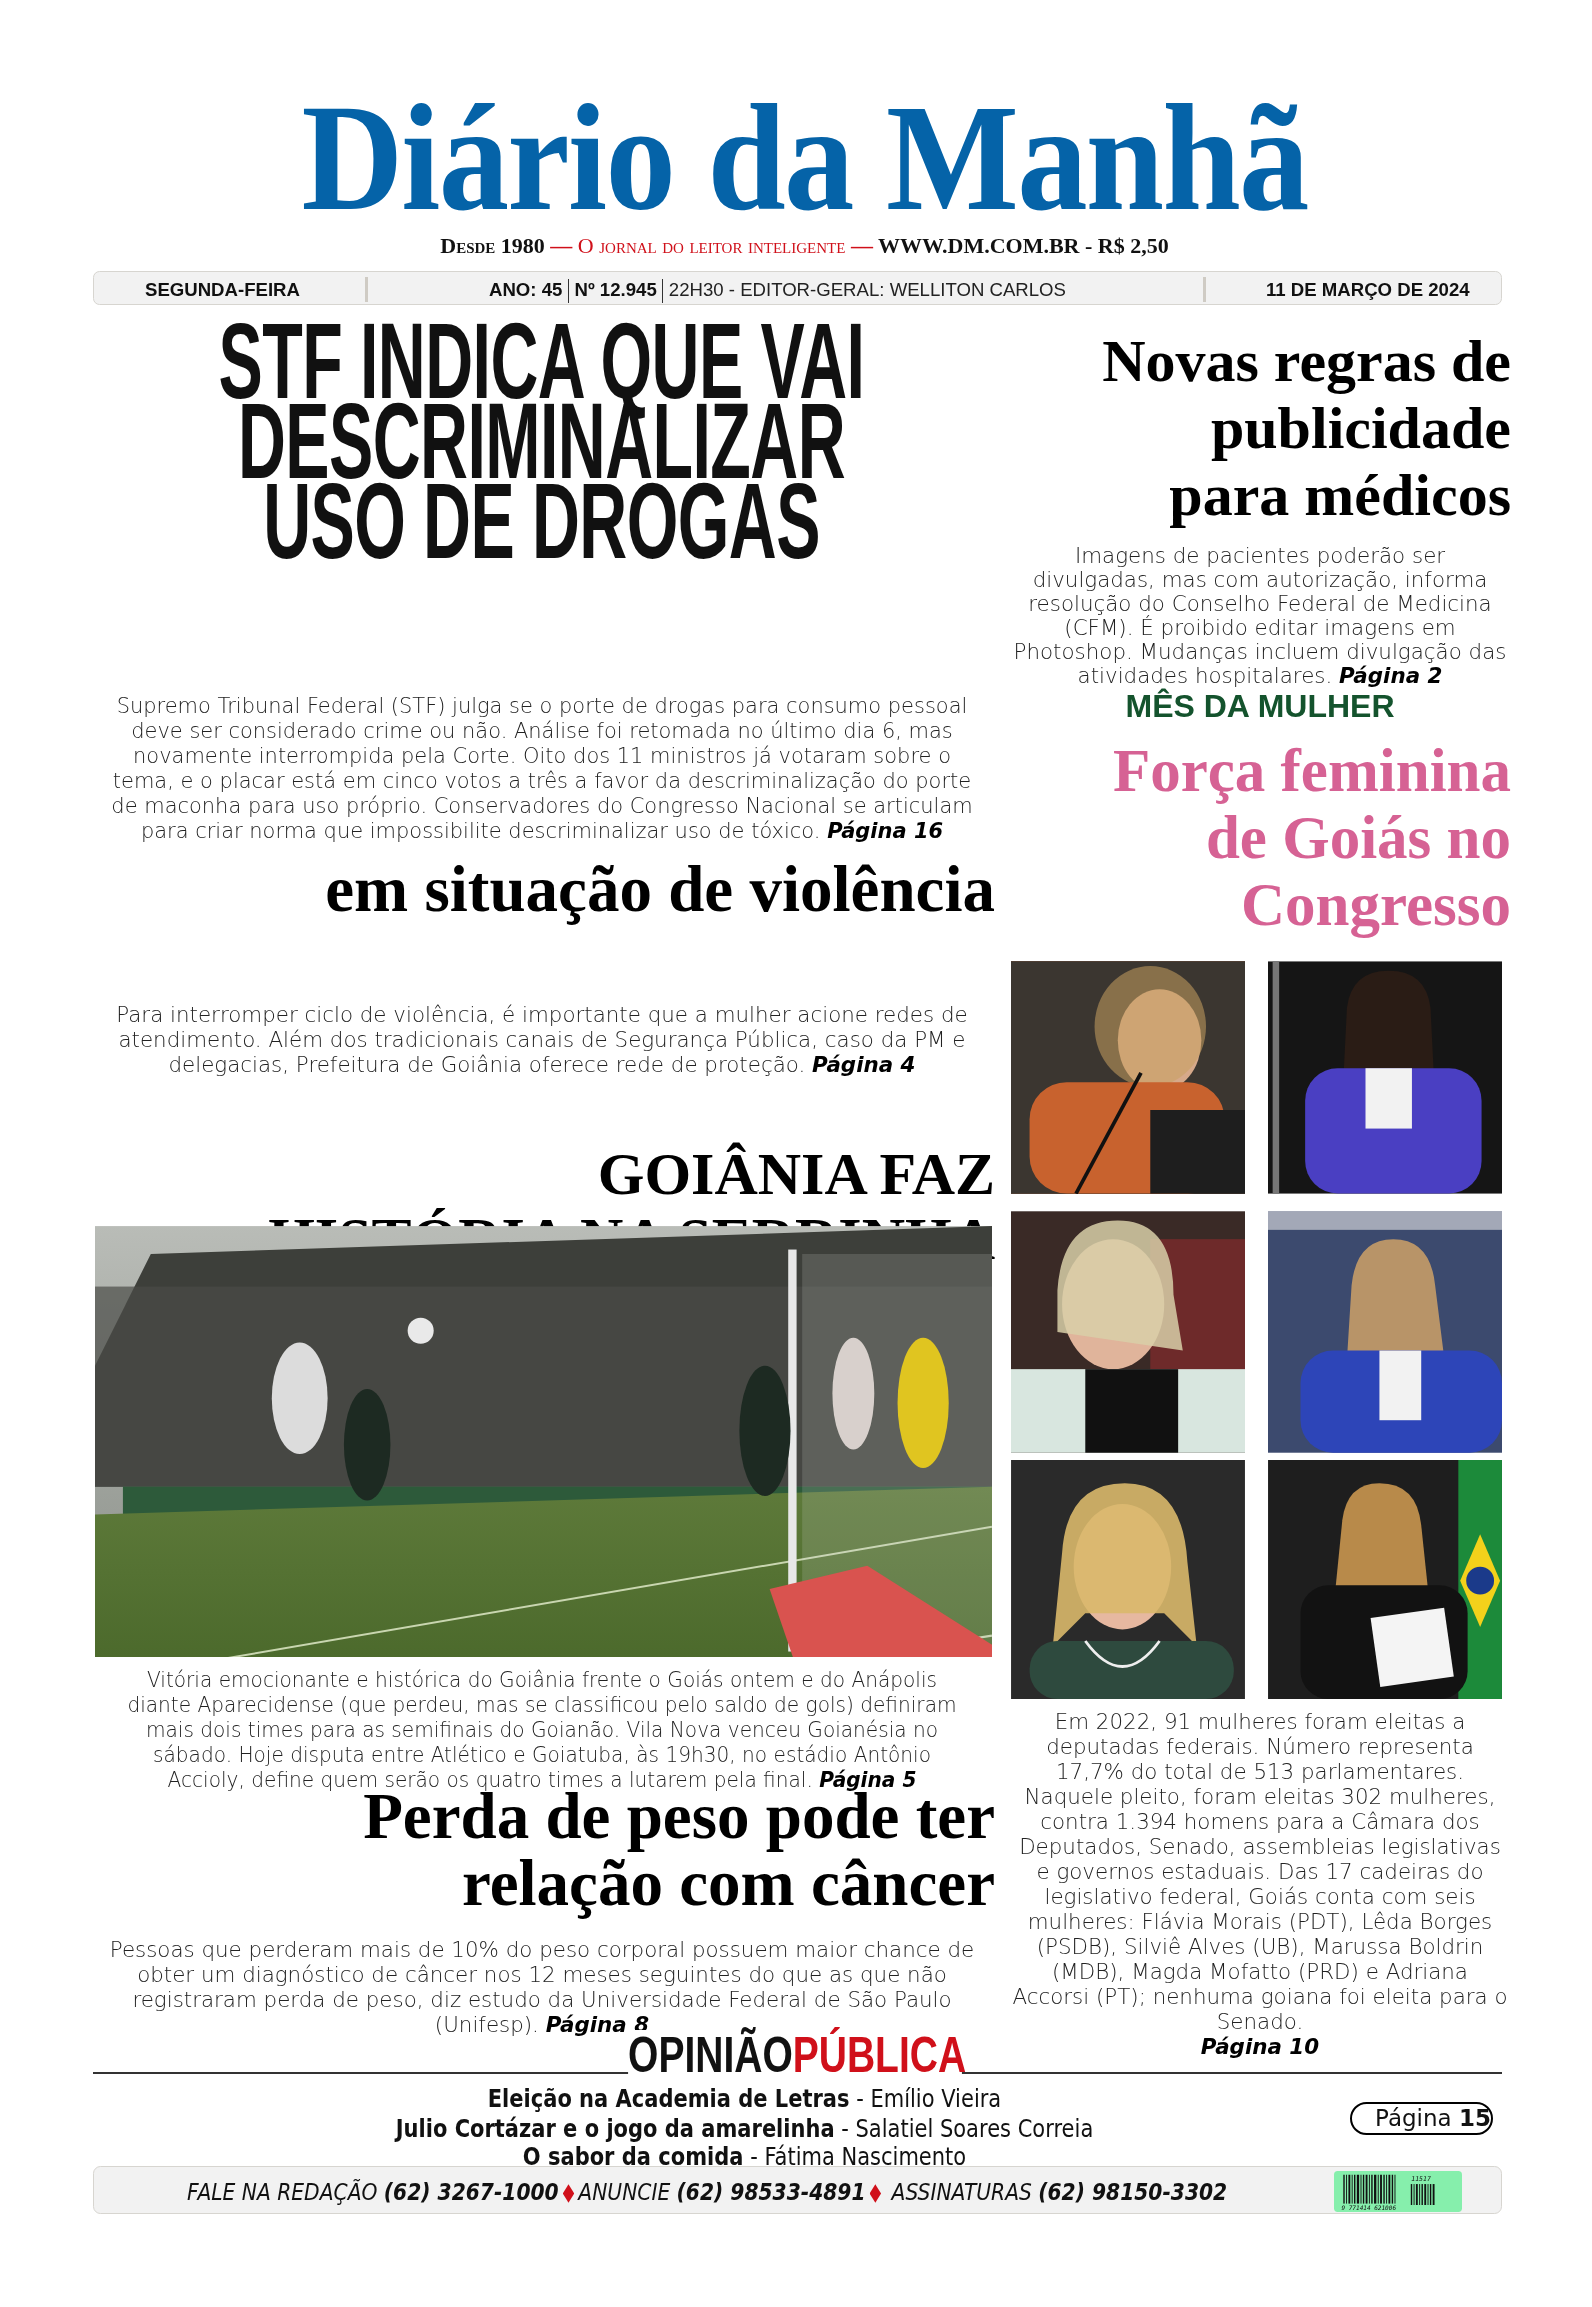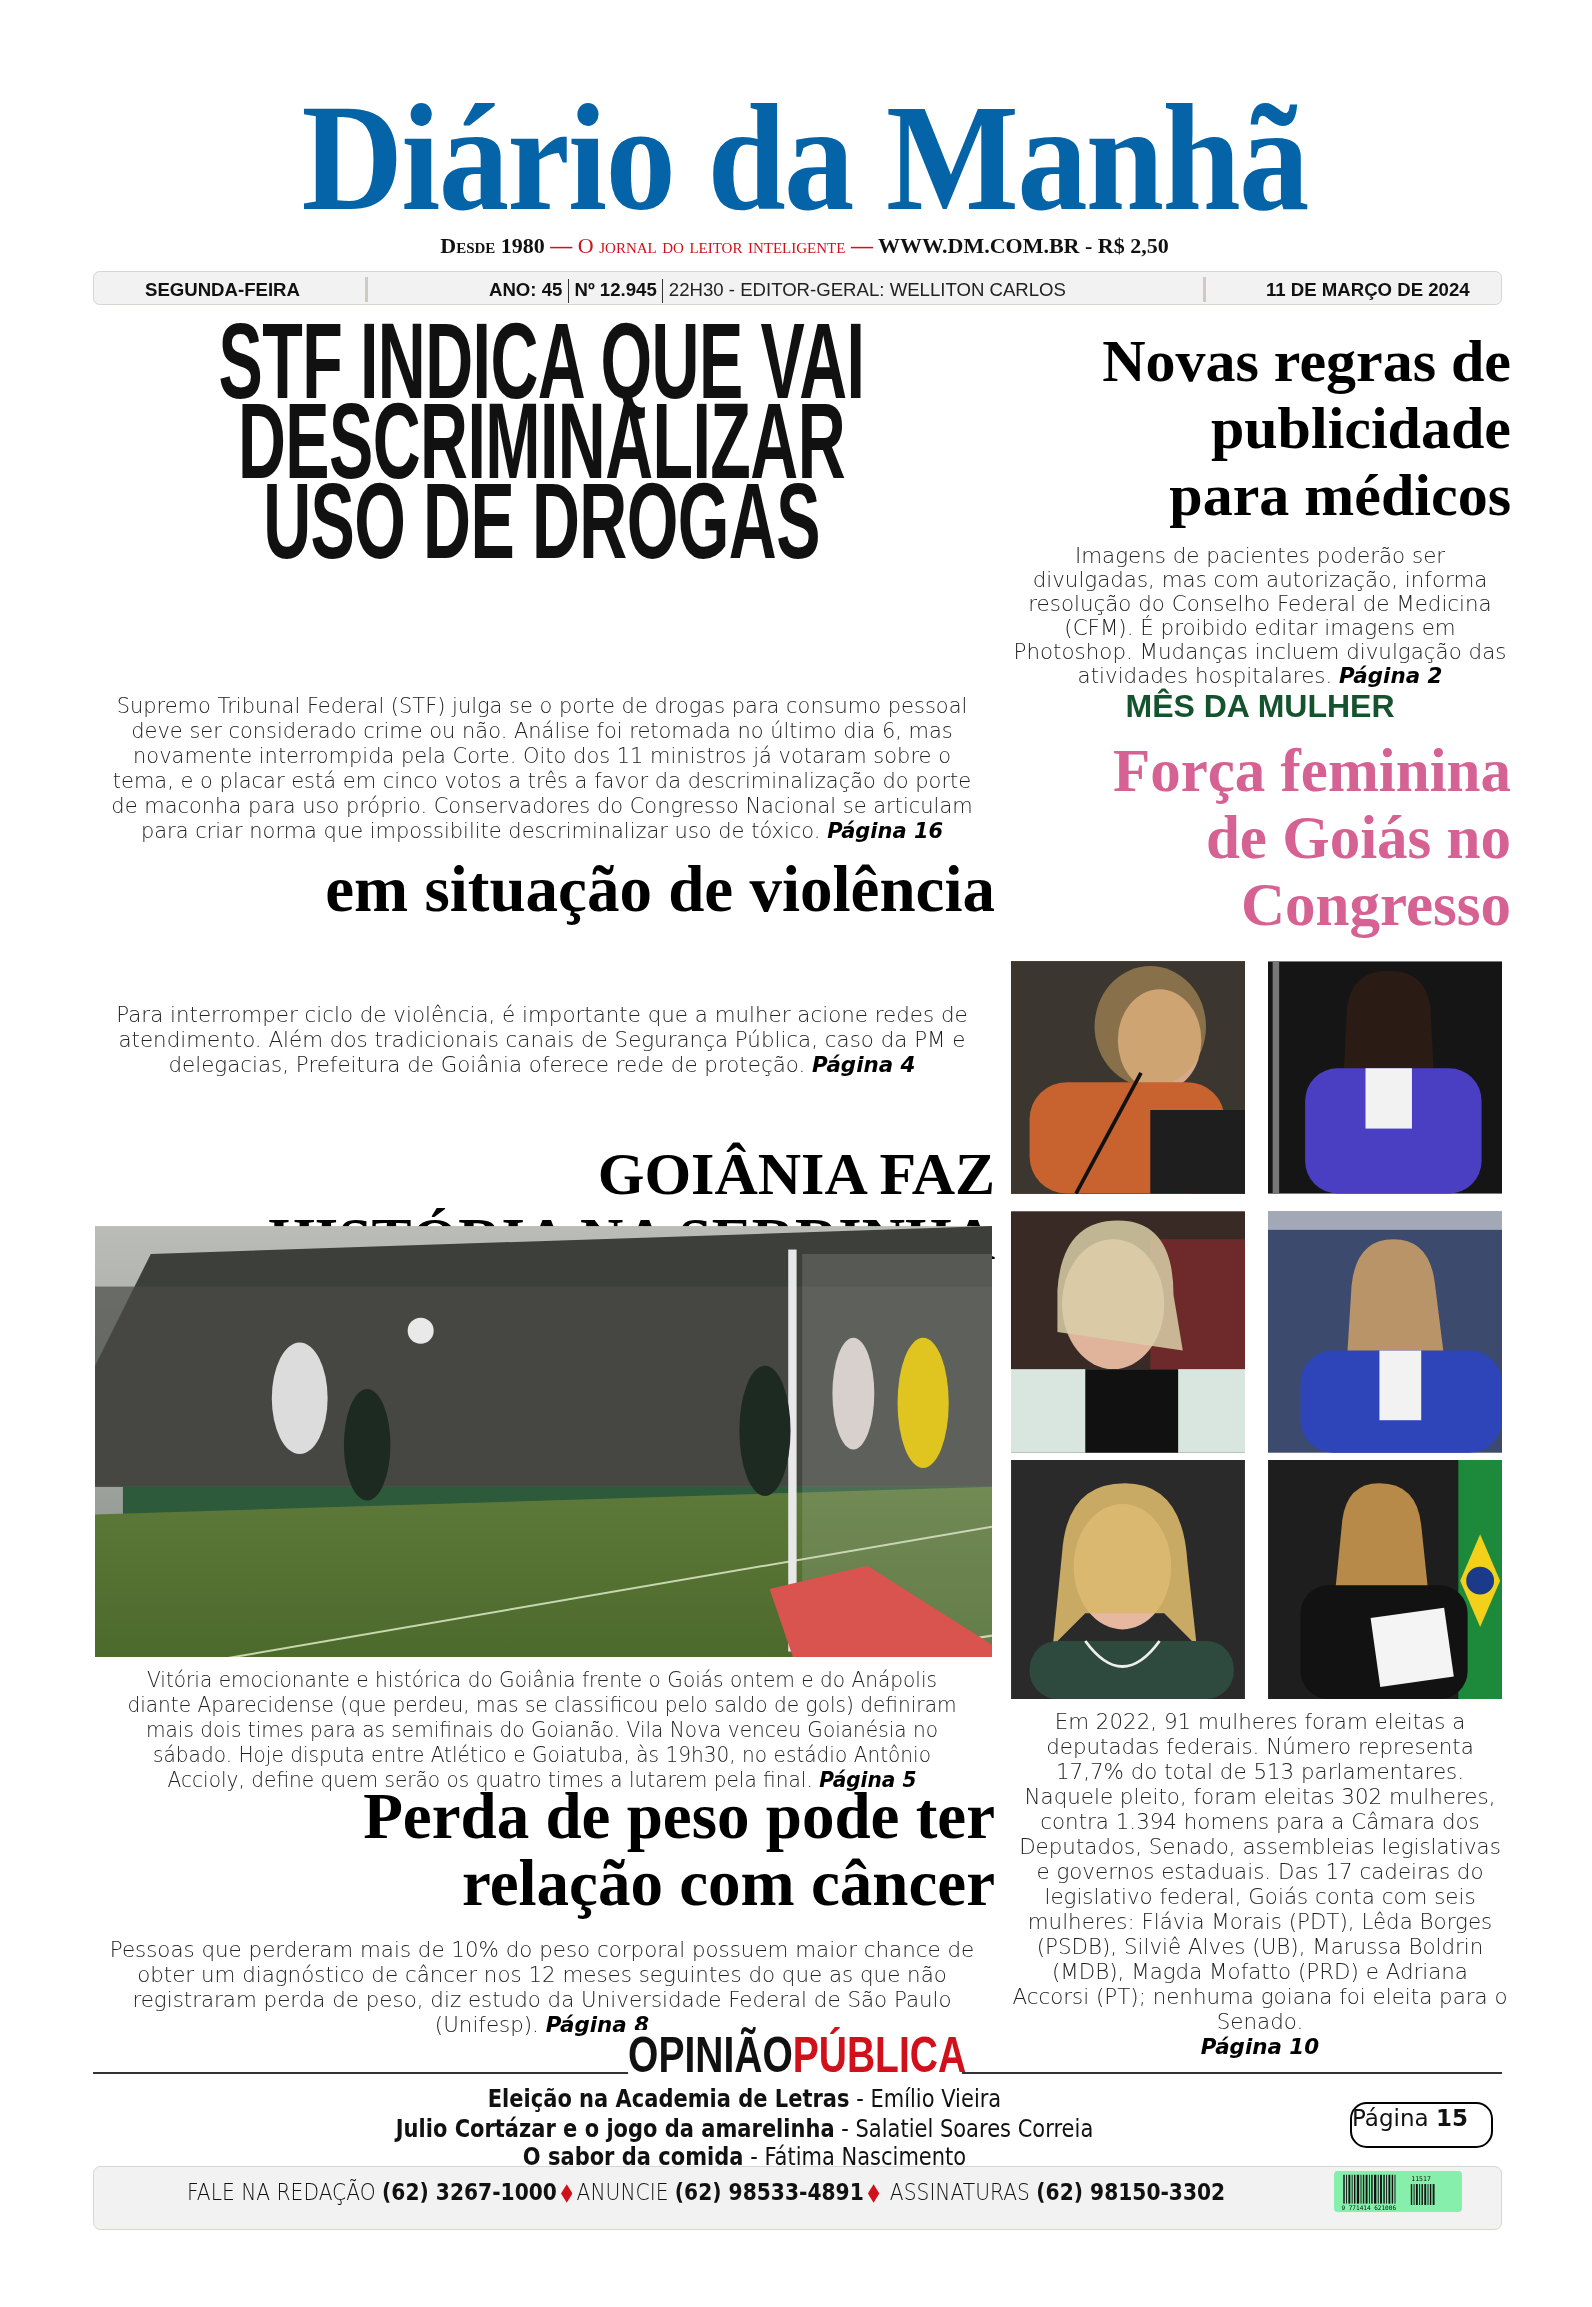--- a/index.html
+++ b/index.html
@@ -73,30 +73,30 @@
     .opiniao-rule { position: absolute; left: 93px; top: 2072px; width: 1409px; height: 2.3px; background: #333; }
     .op-line {
       position: absolute; left: 326px; width: 837px; height: 30px;
       font-family: "DejaVu Sans", sans-serif; font-size: 25px; line-height: 30px;
       text-align: center; white-space: nowrap; transform: scaleX(0.84); transform-origin: center;
     }
     .op-line .t { font-weight: 700; }
     .op-line .a { font-weight: 400; }
 
     .page-pill {
-      position: absolute; left: 1350px; top: 2102px; width: 143px; height: 46px;
+      position: absolute; left: 1350px; top: 2102px; width: 143px; height: 33px;
       border: 2.3px solid #000; border-radius: 16.7px; background: #fff;
       font-family: "DejaVu Sans", sans-serif; font-size: 23px; line-height: 29px;
-      text-align: left; white-space: nowrap;
+      text-align: right; white-space: nowrap;
     }
 
     
     .footer {
-      position: absolute; left: 93px; top: 2166px; width: 1409px; height: 64px;
-      background: #f2f2f2; border: 0.9px solid #d7d5d0; border-radius: 7.4px;
+      position: absolute; left: 93px; top: 2166px; width: 1409px; height: 48px;
+      background: #f2f2f2; border: 0.9px solid #d7d5d0; border-radius: 7.4px; font-style: italic;
     }
     .footer-text {
       position: absolute; left: 93px; top: 12px; width: 1163px; height: 26px;
       font-family: "DejaVu Sans", sans-serif; font-size: 23px; line-height: 26px;
       white-space: nowrap; transform: scaleX(0.88); transform-origin: left center;
     }
     .footer-text .l { font-weight: 300; }
     .footer-text .n { font-weight: 700; }
     .diamond { display: inline-block; width: 13px; height: 18.6px; background: #d0101a; clip-path: polygon(50% 0, 100% 50%, 50% 100%, 0 50%); vertical-align: -2.8px; margin: 0 4.7px; }
     .barcode-box {

